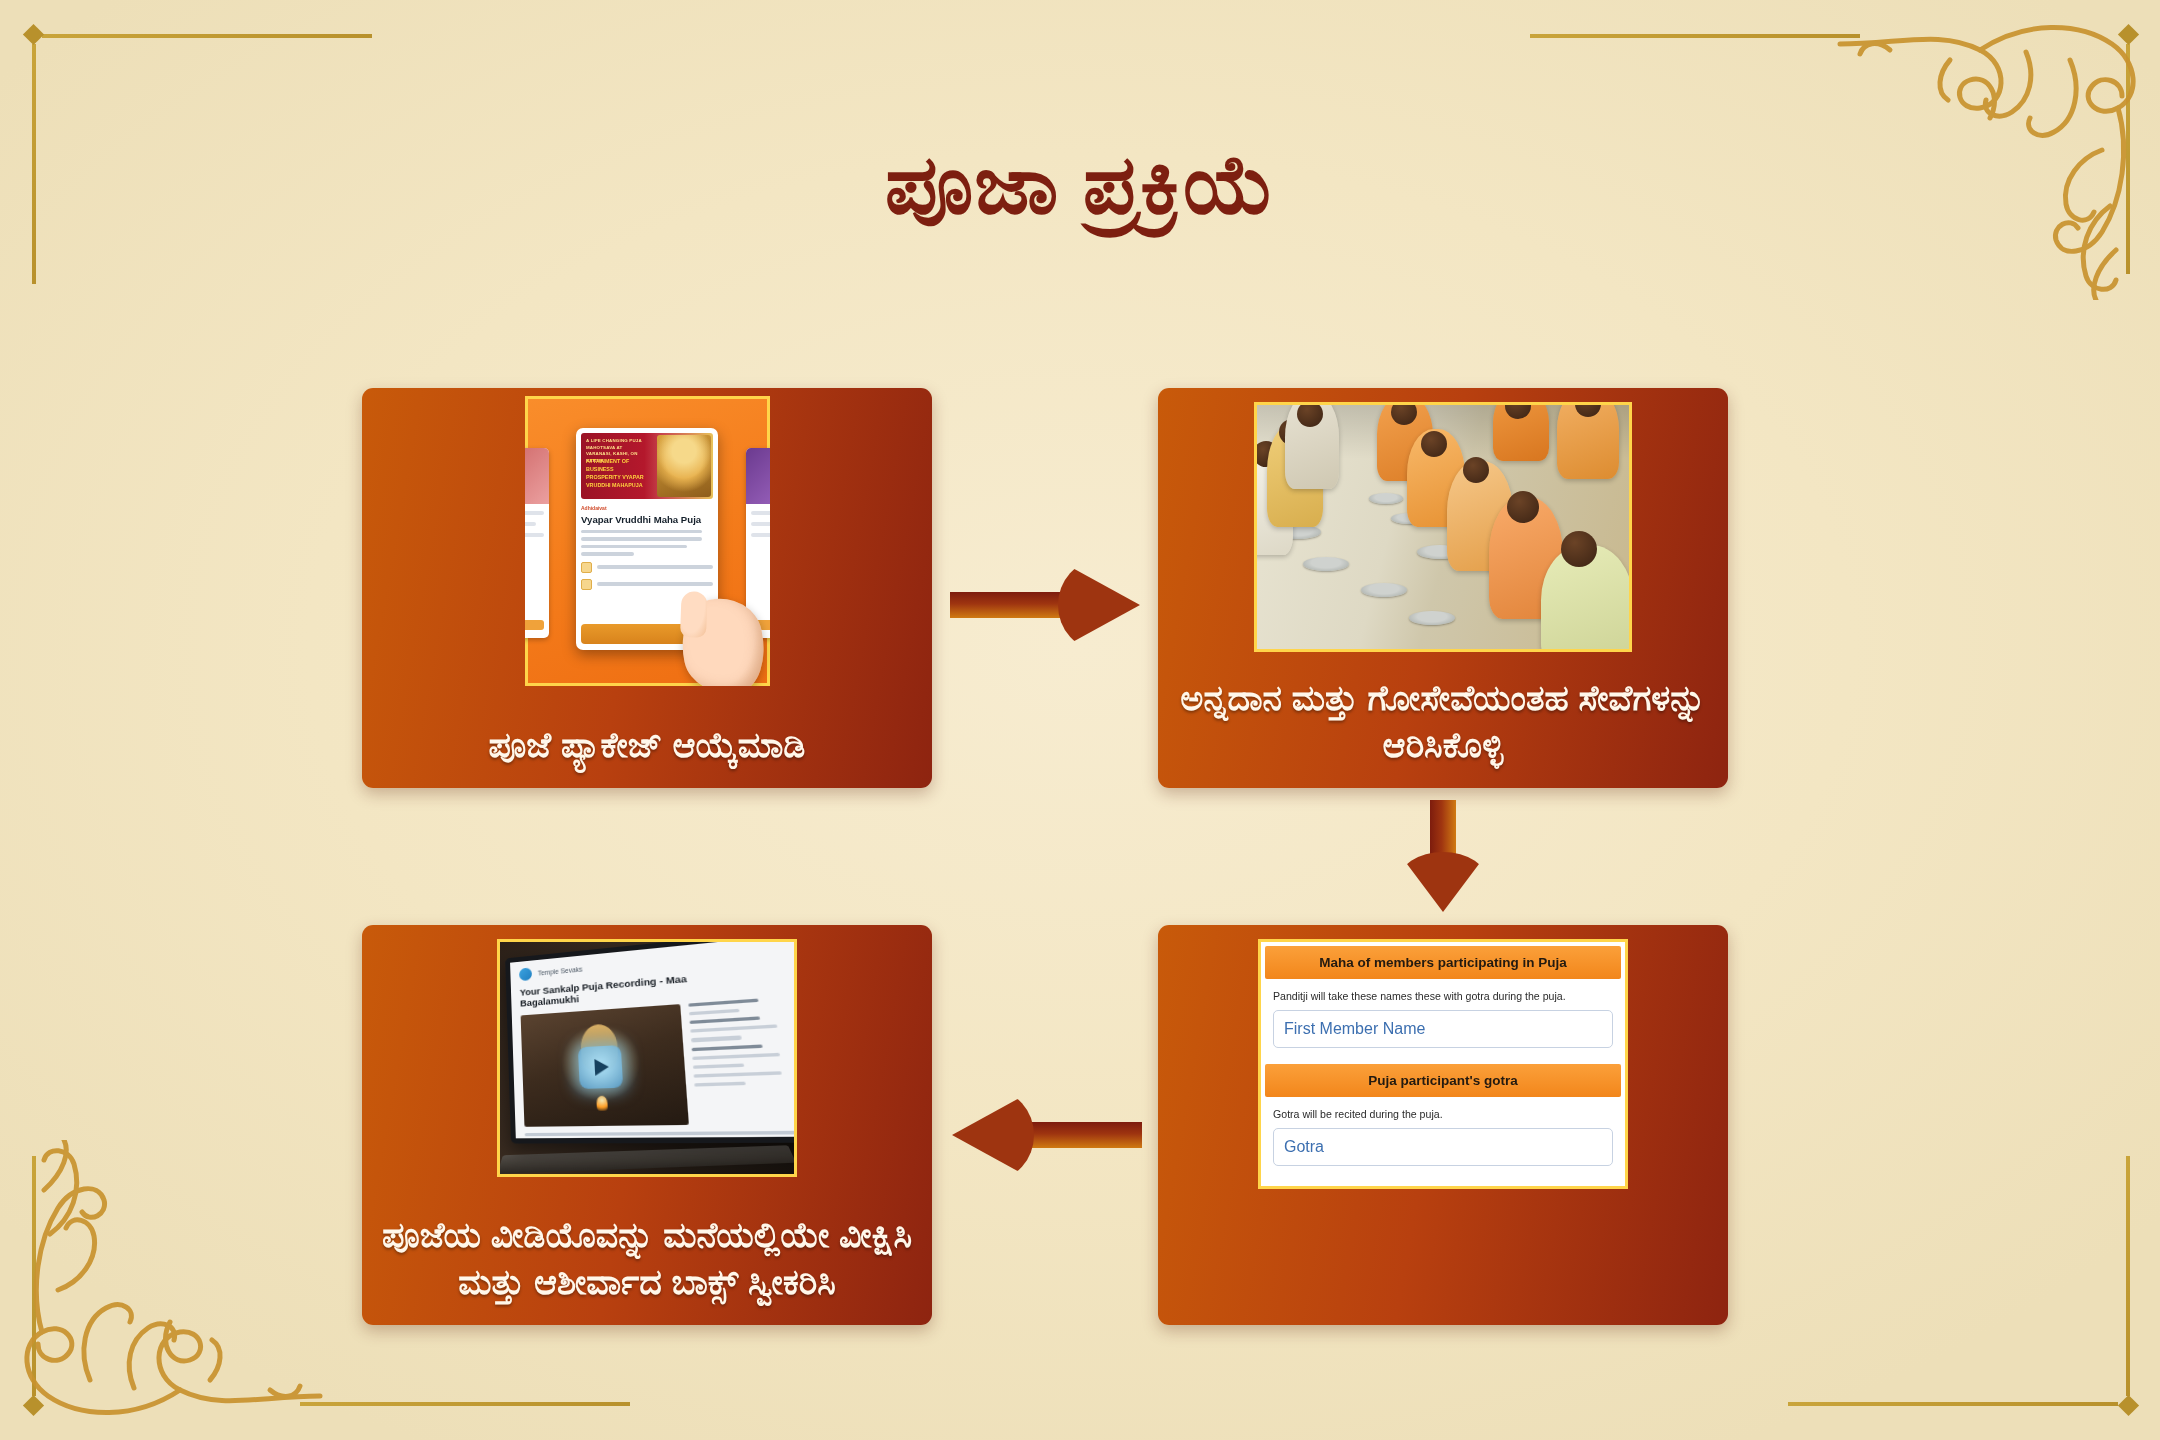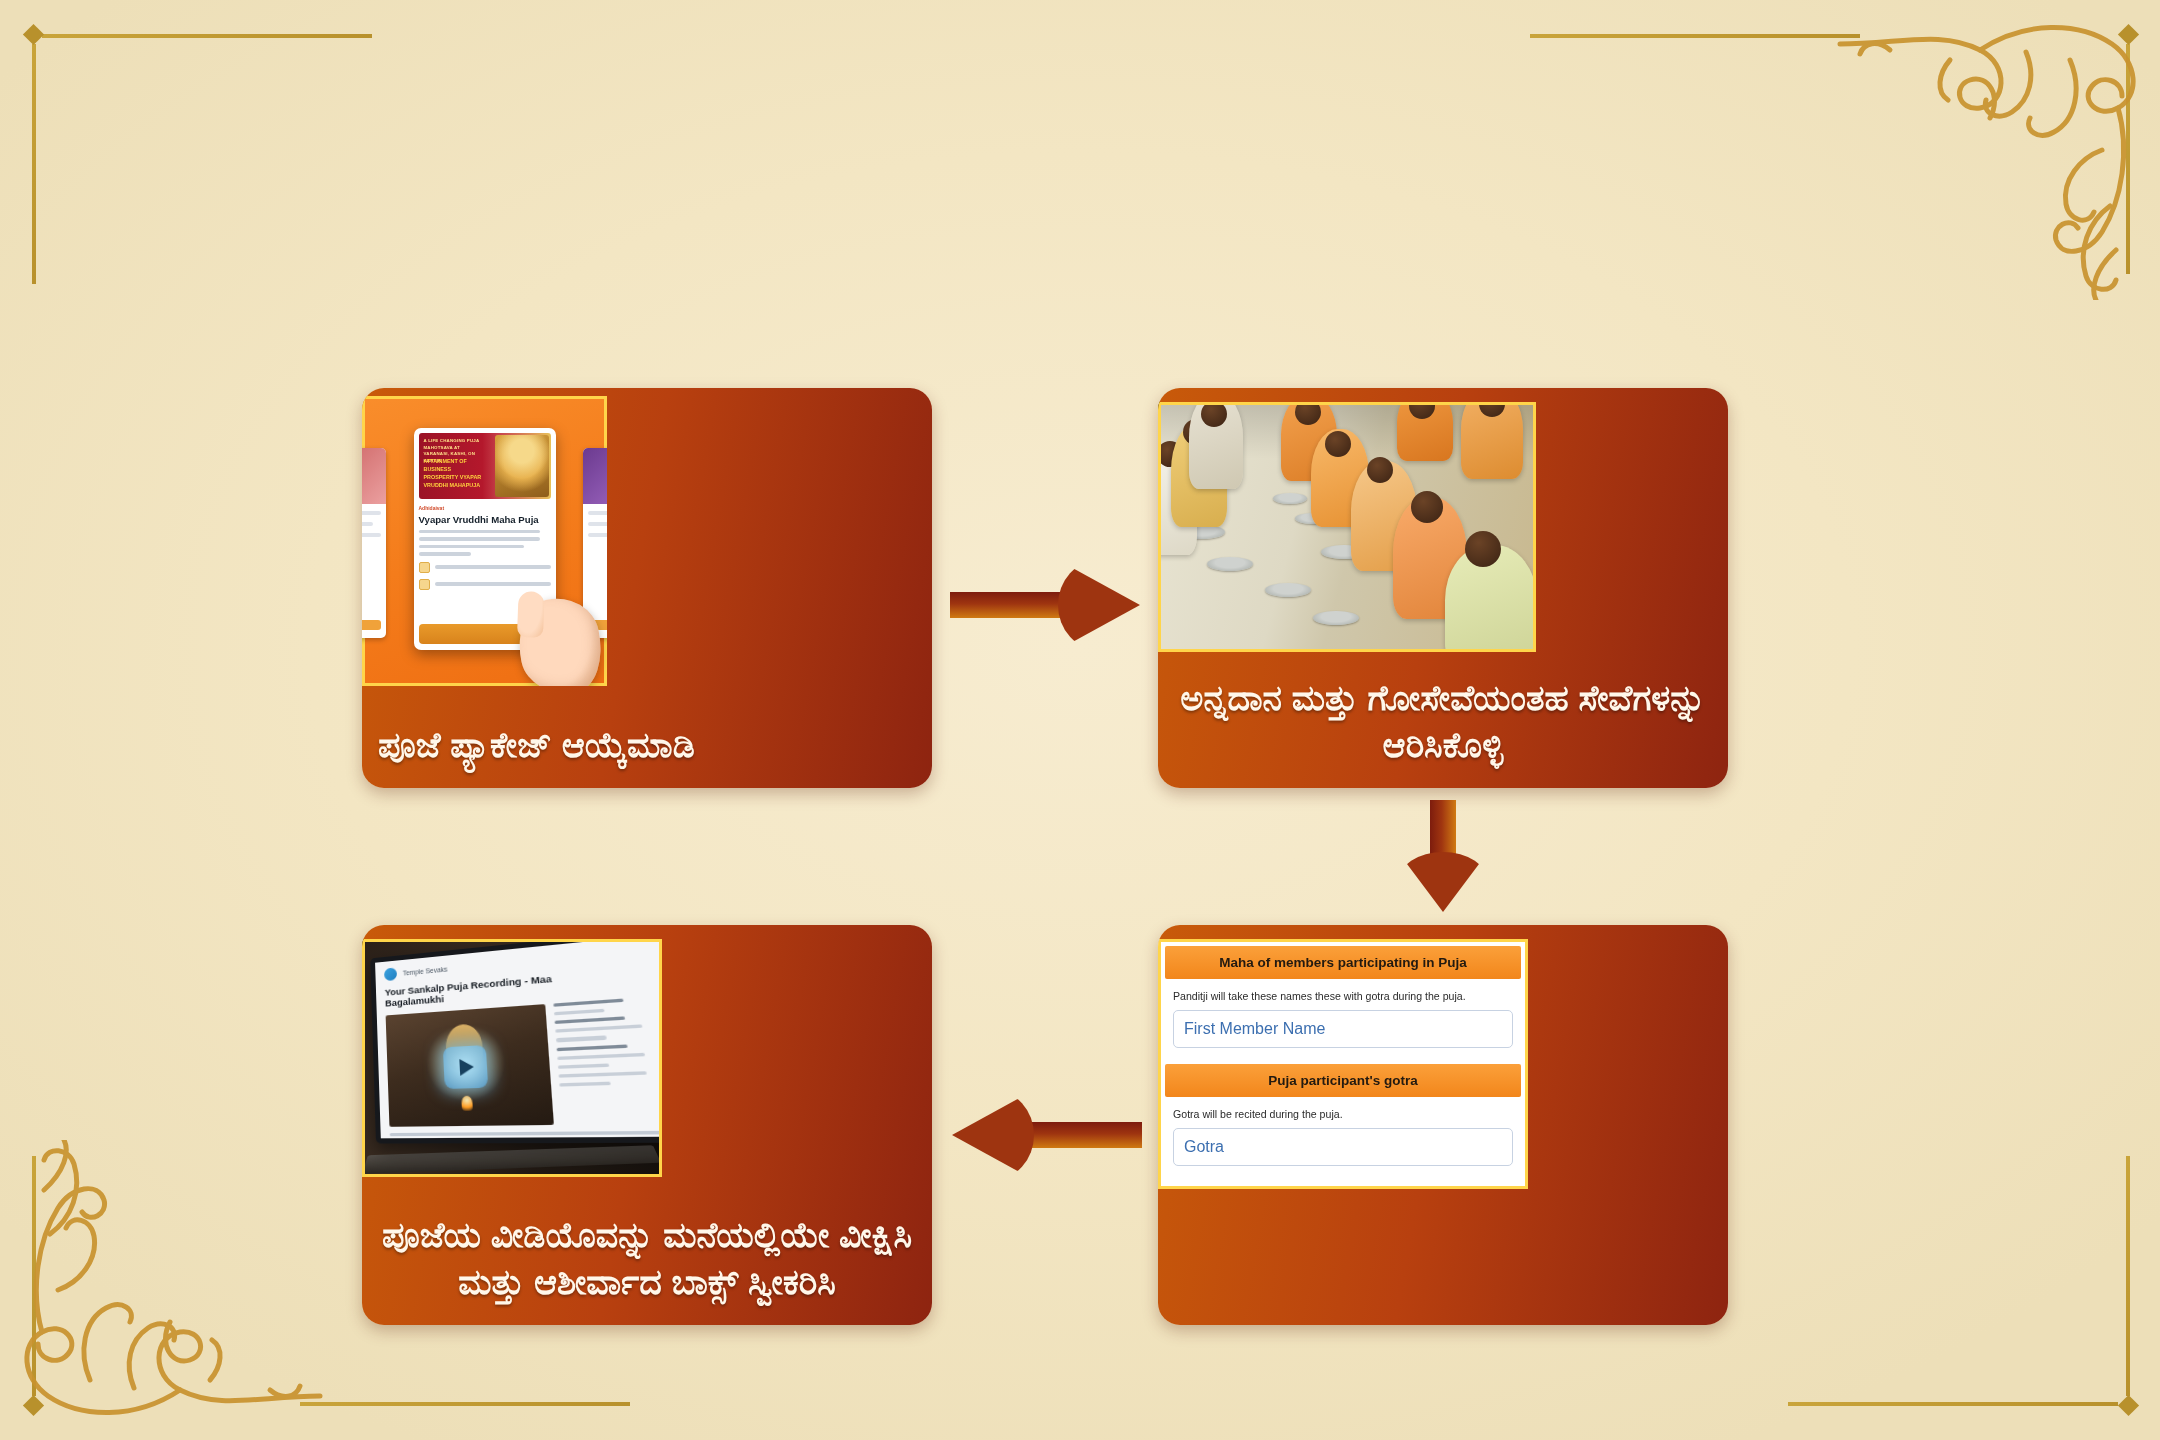--- a/index.html
+++ b/index.html
@@ -62,26 +62,26 @@
     font-size: 82px;
     font-weight: bold;
     color: #7d1f10;
     letter-spacing: 1px;
     line-height: 1.1;
   }
 
   
   .card {
     position: absolute;
-    border-radius: 22px;
+    border-radius: 11px;
     background: linear-gradient(100deg, #c85a0a 0%, #b8400f 48%, #8e2410 100%);
     box-shadow: 0 6px 16px rgba(90,30,10,.28);
     display: flex;
     flex-direction: column;
-    align-items: flex-start;
+    align-items: center;
     overflow: hidden;
   }
   .card-1 { left: 362px;  top: 388px;  width: 570px; height: 400px; }
   .card-2 { left: 1158px; top: 388px;  width: 570px; height: 400px; }
   .card-3 { left: 362px;  top: 925px;  width: 570px; height: 400px; }
   .card-4 { left: 1158px; top: 925px;  width: 570px; height: 400px; }
 
   .thumb {
     margin-top: 14px;
     border: 3px solid #ffd54a;
@@ -383,20 +383,21 @@
       <path d="M240 60 C252 88 246 120 224 132 C208 141 194 130 200 118"></path>
       <path d="M288 108 C300 150 292 200 272 232 C258 254 232 258 226 240 C222 226 240 216 248 228"></path>
       <path d="M272 150 C250 158 232 180 236 204 C239 221 258 226 264 212"></path>
       <path d="M280 206 C258 222 248 250 256 276 C261 292 282 294 286 280"></path>
       <path d="M286 250 C266 268 260 288 266 300"></path>
       <path d="M120 60 C108 74 106 92 118 100"></path>
       <path d="M60 50 C48 40 34 42 30 54"></path>
     </g>
   </svg>
 
+  <div class="title">ಪೂಜಾ ಪ್ರಕ್ರಿಯೆ</div>
 
   <div class="card card-1">
     <div class="thumb t1">
       <div class="phone-bg"></div>
 
       <div class="side-card side-l">
         <div class="sc-img"></div>
         <div class="sc-line"></div>
         <div class="sc-line short"></div>
         <div class="sc-line"></div>

